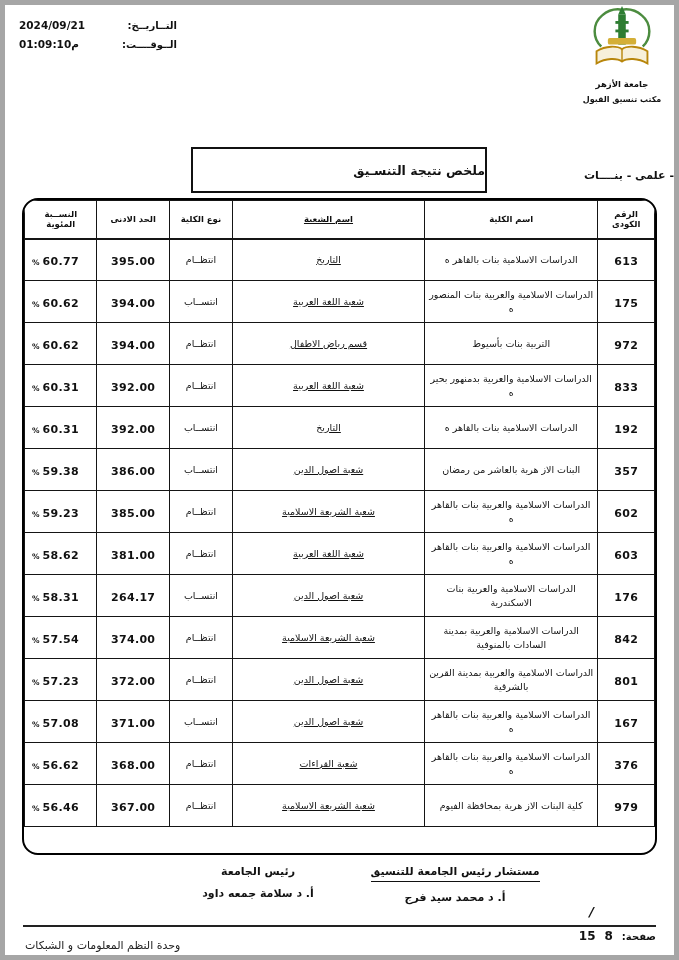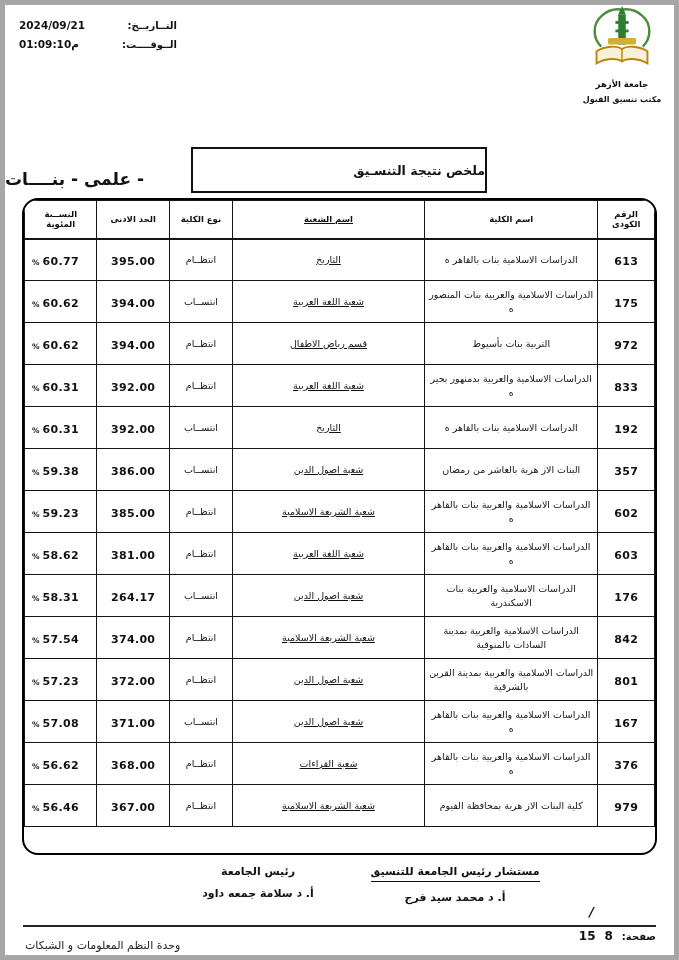--- a/index.html
+++ b/index.html
@@ -16,21 +16,21 @@
   
   .logo-block{position:absolute;top:0;right:12px;width:80px;text-align:center;}
   .org-line1{font-size:8.5px;font-weight:bold;margin-top:4px;}
   .org-line2{font-size:8px;font-weight:bold;margin-top:6px;white-space:nowrap;}
   
   .title-box{
     position:absolute;top:102px;left:186px;width:292px;height:42px;
     border:2.5px solid #111;display:flex;align-items:center;justify-content:flex-start;margin-top:40px;
   }
   .title-box span{font-weight:bold;font-size:12.5px;}
-  .subtitle{position:absolute;top:164px;left:0;right:0;text-align:left;font-weight:bold;font-size:17px;}
+  .subtitle{position:absolute;top:164px;left:0;right:0;text-align:right;font-weight:bold;font-size:11px;}
   
   .table-frame{
     position:absolute;top:193px;left:17px;right:17px;
     border:2px solid #000;border-radius:16px;overflow:hidden;background:#fff;
   }
   table{width:100%;border-collapse:collapse;table-layout:fixed;}
   th,td{border:1.5px solid #151515;text-align:center;vertical-align:middle;padding:2px 4px;box-sizing:border-box;}
   th{height:38px;font-size:8.5px;font-weight:bold;border-bottom-width:2px;}
   td{height:42px;}
   .c-code{width:9%;}   .c-college{width:27.5%;} .c-branch{width:30.5%;text-decoration:underline;}

